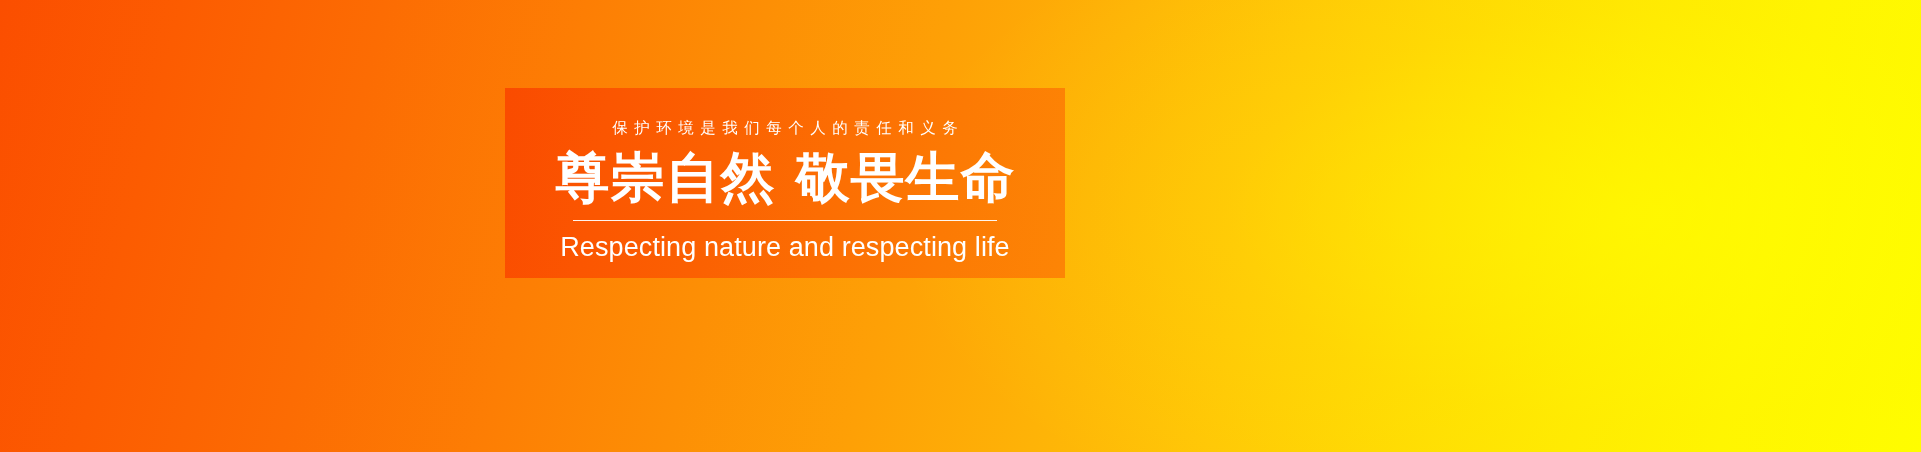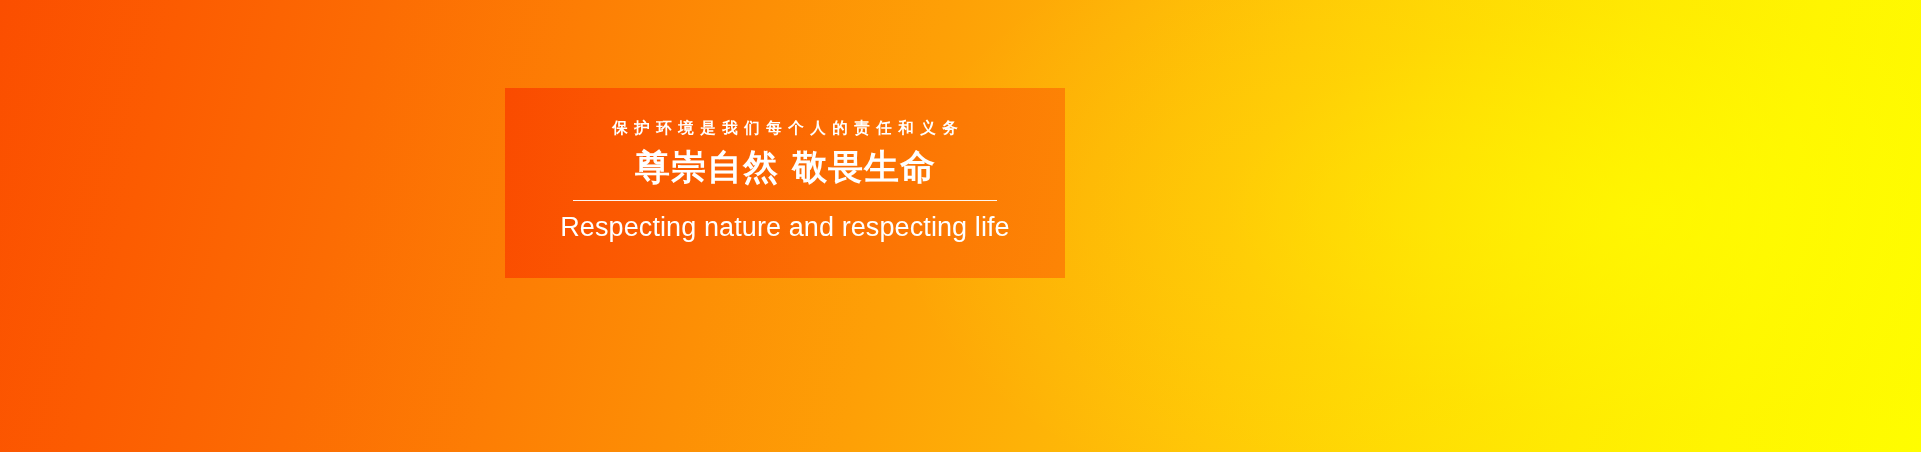--- a/index.html
+++ b/index.html
@@ -79,28 +79,28 @@
   }
 
   #eyebrow-line {
     margin-top: 33px;
     color: #ffffff;
     font-size: 15.5px;
     letter-spacing: 6.5px;
     text-indent: 6.5px;
     line-height: 1;
     white-space: nowrap;
-    font-weight: 700;
+    font-weight: 400;
     font-family: "DejaVu Sans", "Liberation Sans", sans-serif;
   }
 
   #headline {
     margin-top: 12px;
     color: #ffffff;
-    font-size: 35px;
+    font-size: 54px;
     font-weight: 700;
     letter-spacing: 1px;
     text-indent: 1px;
     line-height: 1.06;
     white-space: nowrap;
     font-family: "DejaVu Sans", "Liberation Sans", sans-serif;
   }
 
   #divider {
     margin-top: 14px;

